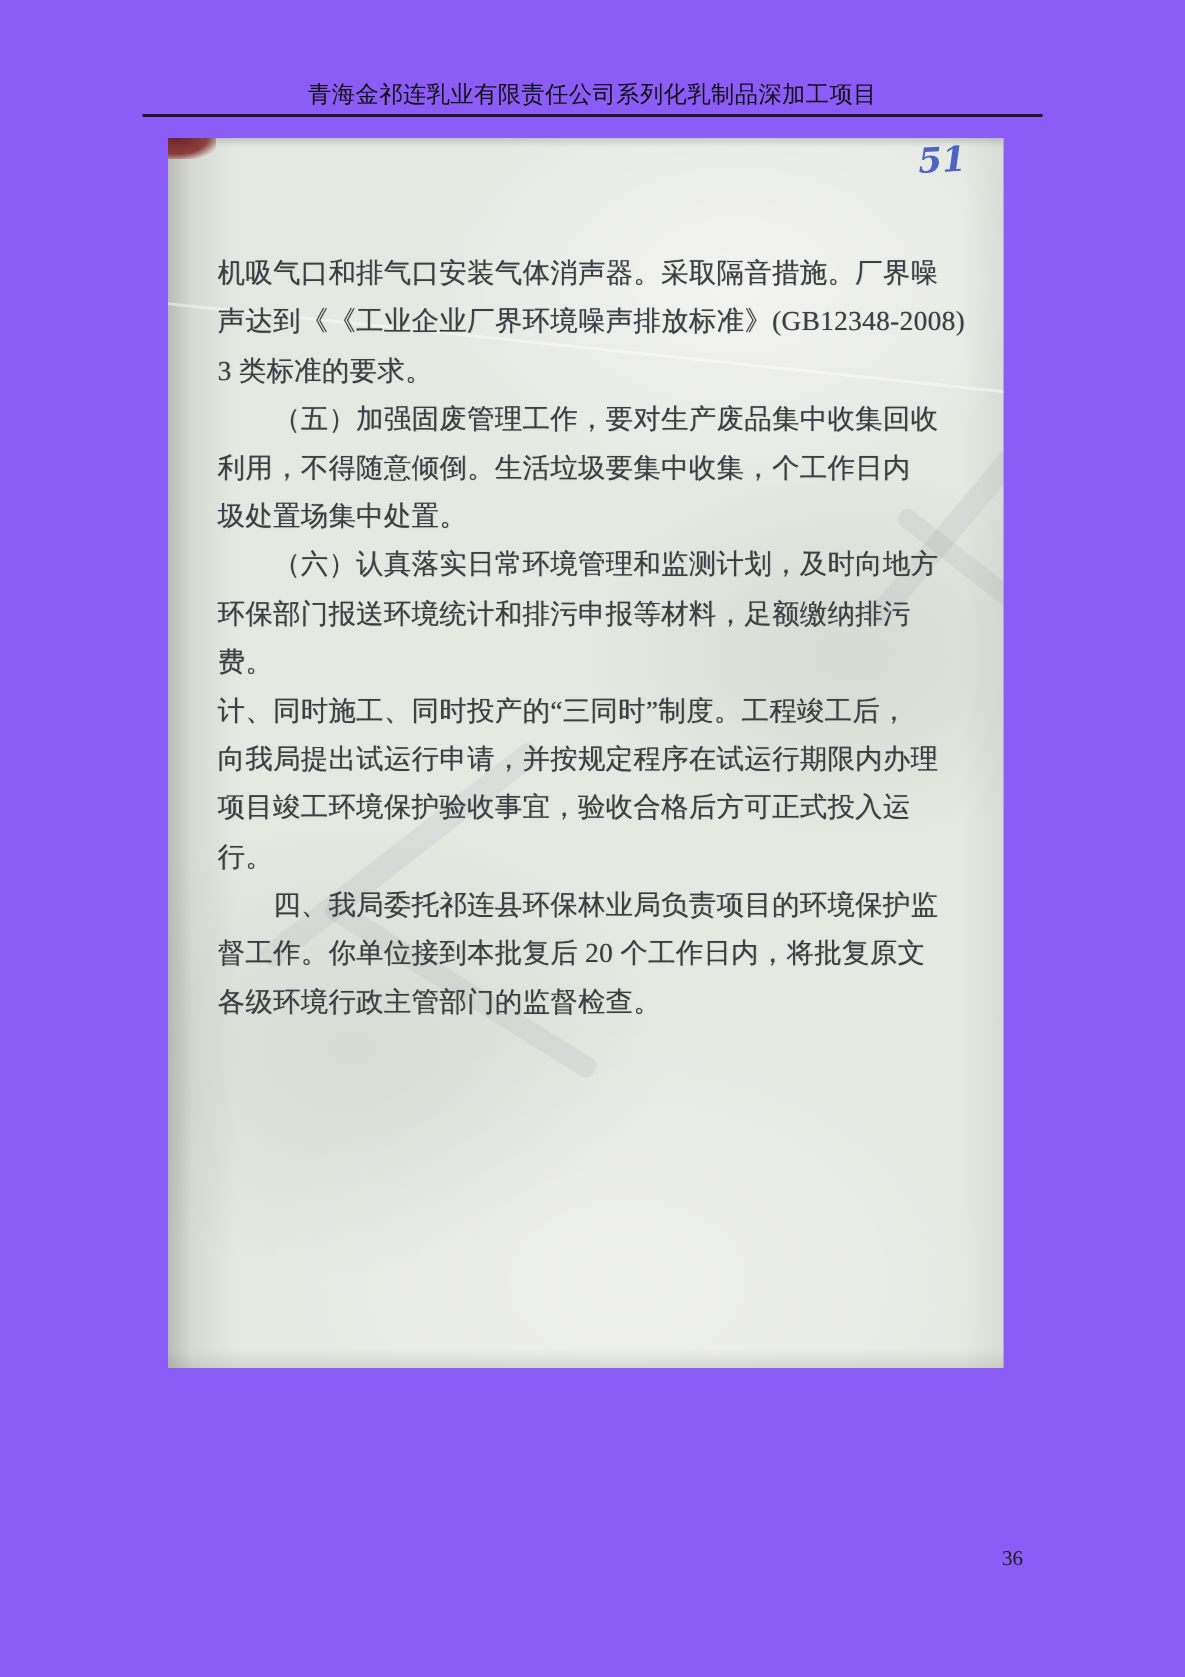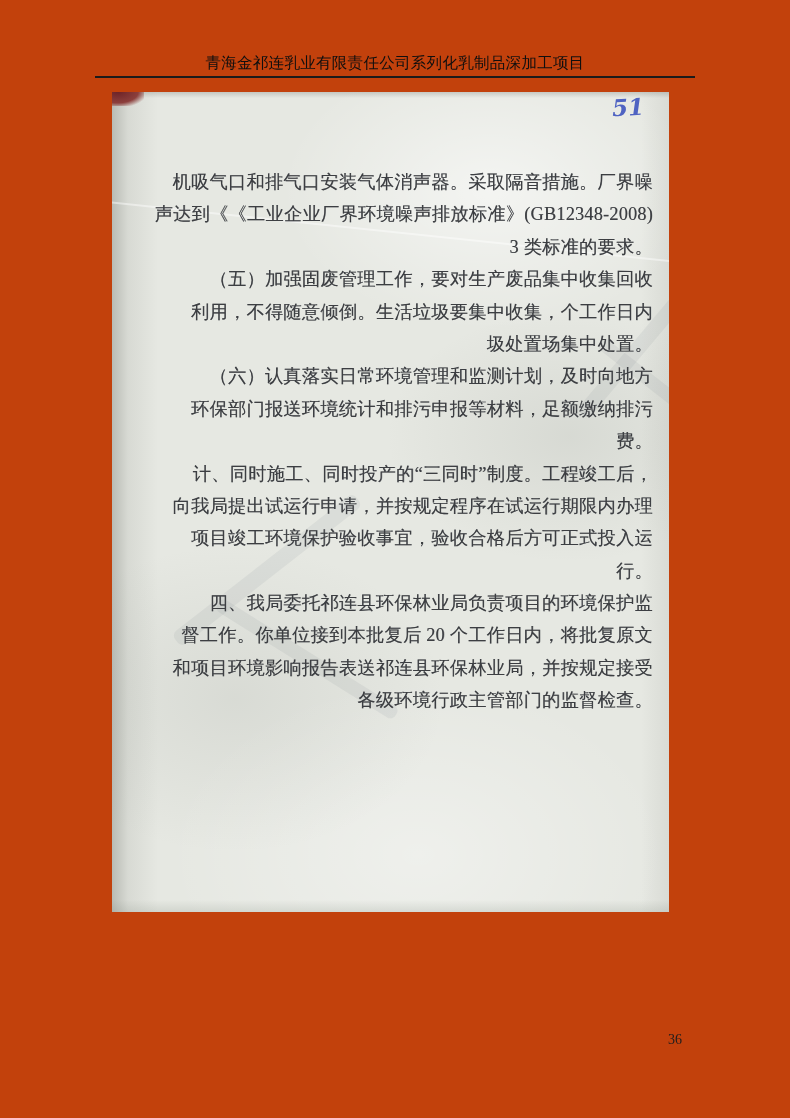--- a/index.html
+++ b/index.html
@@ -9,21 +9,21 @@
     width: 790px;
     height: 1118px;
     position: relative;
     font-family: "Liberation Serif", "DejaVu Serif", serif;
     overflow: hidden;
   }
   .sheet {
     position: absolute;
     left: 0; top: 0;
     width: 790px; height: 1118px;
-    background: #c2410c;
+    background: #8b5cf6;
     text-decoration: underline;
   }
   .header-title {
     position: absolute;
     top: 53px; left: 0;
     width: 790px;
     text-align: center;
     font-size: 15.5px;
     color: #0f0f0f;
     letter-spacing: 0.3px;
@@ -65,21 +65,20 @@
     font-style: italic;
     font-weight: 600;
     font-size: 23px;
     color: #4f63c2;
     transform: rotate(-3deg);
   }
   .doc-text {
     position: absolute;
     left: 33px; top: 74px;
     width: 508px;
-    text-align: right;
   }
   .line {
     white-space: pre;
     font-size: 18.3px;
     line-height: 32.4px;
     height: 32.4px;
     color: #3c3e42;
     letter-spacing: 0.2px;
     text-shadow: 0.3px 0.3px 0.6px rgba(70,72,78,0.55);
   }
@@ -136,20 +135,19 @@
       <div class="line">圾处置场集中处置。</div>
       <div class="line">　　（六）认真落实日常环境管理和监测计划，及时向地方</div>
       <div class="line">环保部门报送环境统计和排污申报等材料，足额缴纳排污</div>
       <div class="line">费。</div>
       <div class="line">计、同时施工、同时投产的“三同时”制度。工程竣工后，</div>
       <div class="line">向我局提出试运行申请，并按规定程序在试运行期限内办理</div>
       <div class="line">项目竣工环境保护验收事宜，验收合格后方可正式投入运</div>
       <div class="line">行。</div>
       <div class="line">　　四、我局委托祁连县环保林业局负责项目的环境保护监</div>
       <div class="line">督工作。你单位接到本批复后 20 个工作日内，将批复原文</div>
-      <div class="line">和项目环境影响报告表送祁连县环保林业局，并按规定接受</div>
       <div class="line">各级环境行政主管部门的监督检查。</div>
     </div>
   </div>
 
   <div class="page-number">36</div>
 
 </div>
 
 </body></html>

